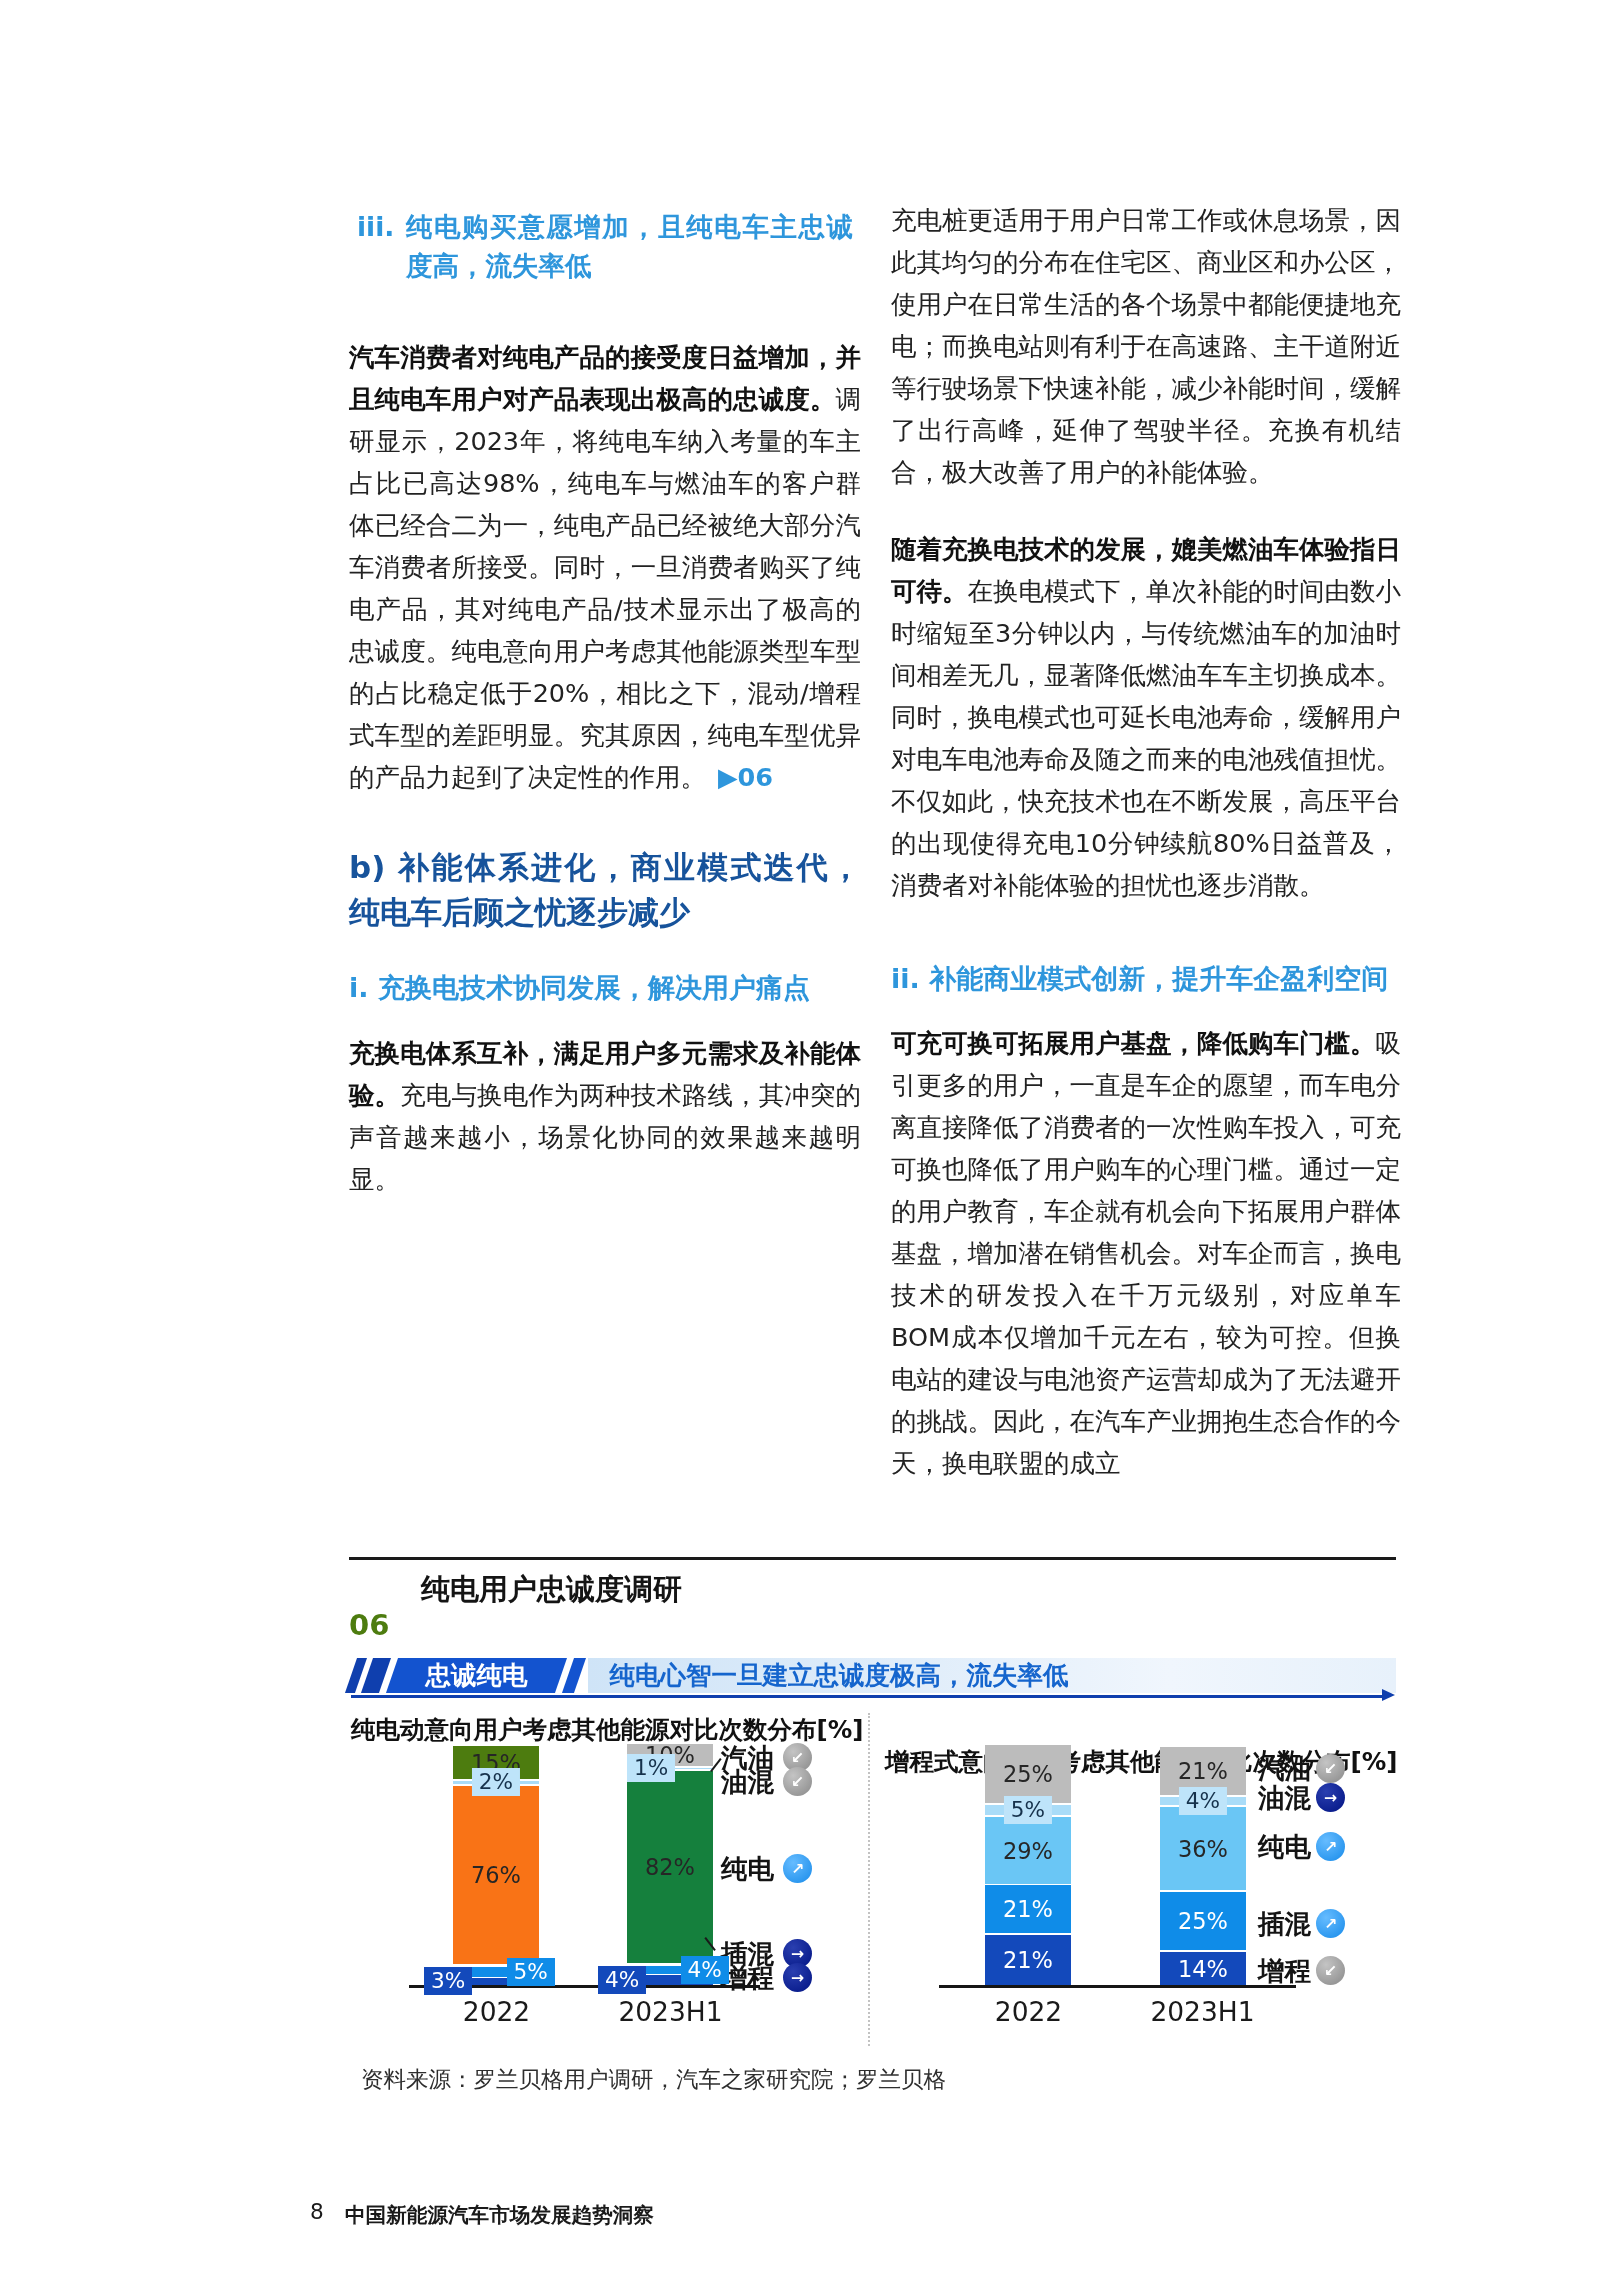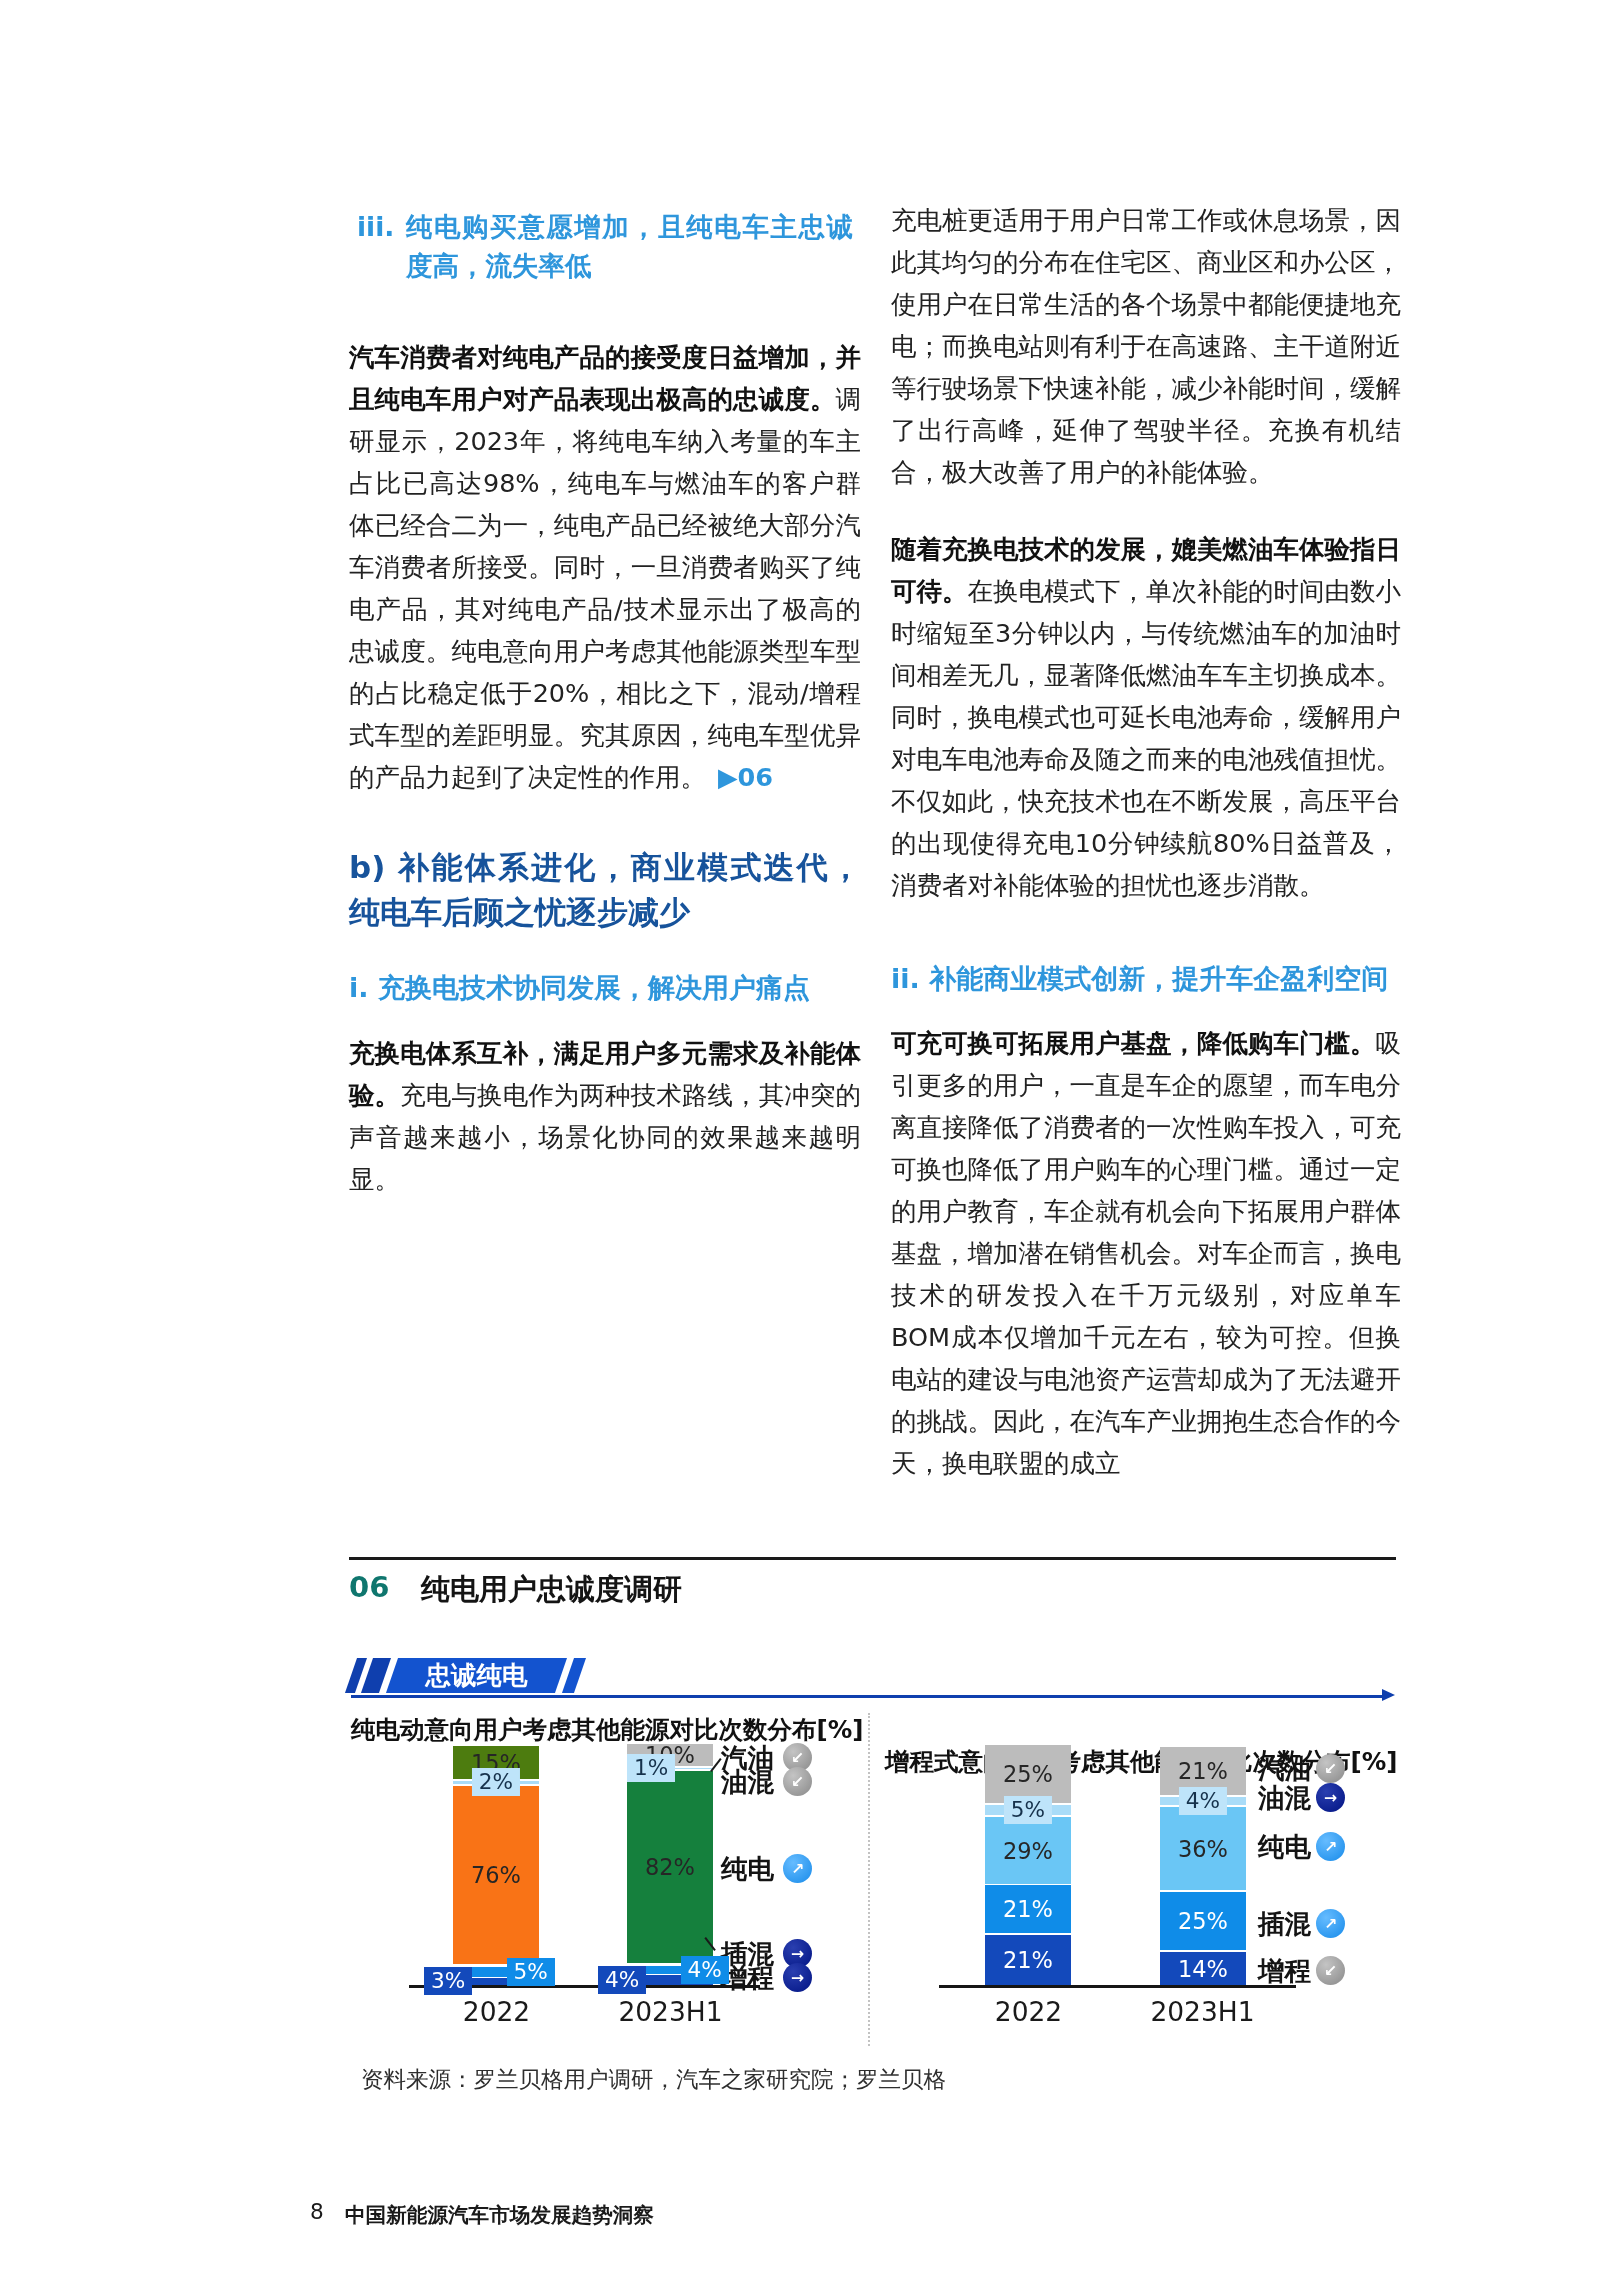--- a/index.html
+++ b/index.html
@@ -14,21 +14,21 @@
   .col{position:absolute;top:199px;width:512px;text-align:justify;}
   .col p{margin:0;font-size:25.5px;line-height:42px;color:#222;}
   .col p b{color:#111;}
   .h-blue{display:flex;font-weight:700;color:#2e96dc;font-size:26.5px;line-height:39px;margin:8px;}
   .h-blue .mk{flex:0 0 49px;}
   .h-deep{font-weight:700;color:#17539b;font-size:31px;line-height:45px;margin:0;}
   .h-sub{font-weight:700;color:#2e96dc;font-size:27px;line-height:35px;margin:0;white-space:nowrap;}
   .ref{color:#2e96dc;font-weight:700;padding-left:12px;}
   
   .fig-rule{left:349px;top:1557px;width:1047px;height:2.9px;background:#1a1a1a;}
-  .fig-num{left:349px;top:1570px;font-size:29px;font-weight:700;color:#0f766e;}
+  .fig-num{left:349px;top:1608px;font-size:29px;font-weight:700;color:#4d7c0f;}
   .fig-title{left:421px;top:1570px;font-size:29px;font-weight:700;color:#141414;}
   
   .slash{top:1658px;height:35px;transform:skewX(-19deg);}
   .badge{left:392px;top:1658px;width:169px;height:35px;background:#1353cf;transform:skewX(-19deg);}
   .badge span{display:block;transform:skewX(19deg);color:#fff;font-weight:700;font-size:25.5px;line-height:35px;text-align:center;}
   .strip{left:588px;top:1658px;width:808px;height:35px;
          background:linear-gradient(90deg,#cfe4f7 0%,#e0edfa 40%,#f0f6fd 72%,#e7f1fb 100%);}
   .strip span{display:block;padding-left:21.6px;color:#1565cd;font-weight:700;font-size:25.5px;line-height:35px;white-space:nowrap;}
   .under{left:351px;top:1695px;width:1033px;height:2.9px;background:#0f3fae;}
   .under-arrow{left:1382px;top:1689px;width:0;height:0;border-left:13.7px solid #0f3fae;border-top:6.9px solid transparent;border-bottom:6.9px solid transparent;}
@@ -68,20 +68,23 @@
   <div class="abs fig-rule"></div>
   <div class="abs fig-num">06</div>
   <div class="abs fig-title">纯电用户忠诚度调研</div>
 
   <div class="abs slash" style="left:351px;width:9.8px;background:#0f3fae;"></div>
   <div class="abs slash" style="left:367px;width:17.6px;background:#0f3fae;"></div>
   <div class="abs badge">
       <span>忠诚纯电</span>
     </div>
   <div class="abs slash" style="left:568px;width:11.8px;background:#1353cf;"></div>
+  <div class="abs strip">
+      <span>纯电心智一旦建立忠诚度极高，流失率低</span>
+    </div>
   <div class="abs under"></div>
   <div class="abs under-arrow"></div>
 
   <div class="abs panel-title" style="left:351px;">纯电动意向用户考虑其他能源对比次数分布[%]</div>
   <div class="abs panel-title" style="left:885px;margin-top:32px;">增程式意向用户考虑其他能源对比次数分布[%]</div>
   <div class="abs divider"></div>
 
   <div class="abs src">资料来源：罗兰贝格用户调研，汽车之家研究院；罗兰贝格</div>
   <div class="abs pgnum">8</div>
   <div class="abs pgtitle">中国新能源汽车市场发展趋势洞察</div>

